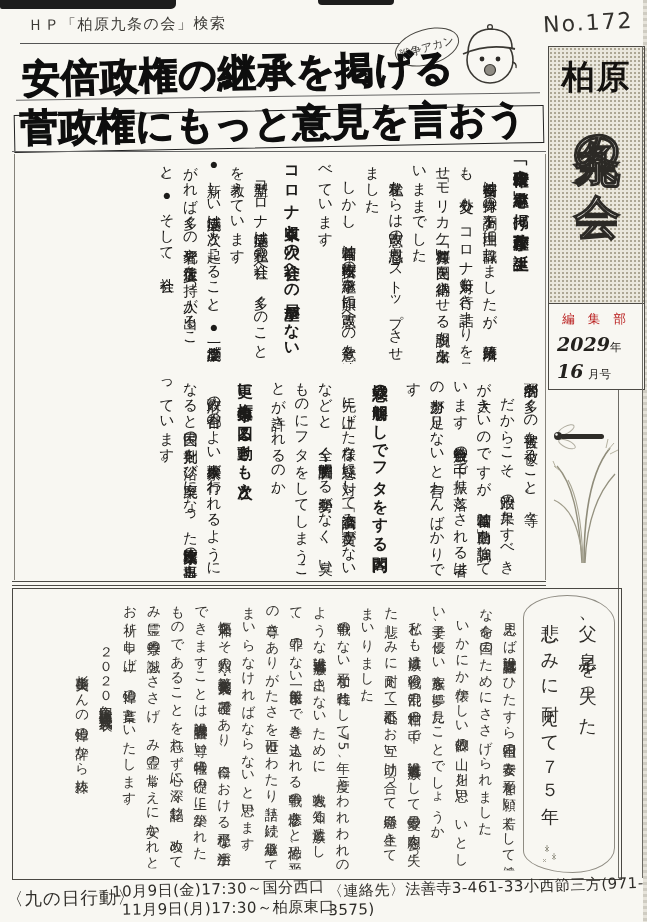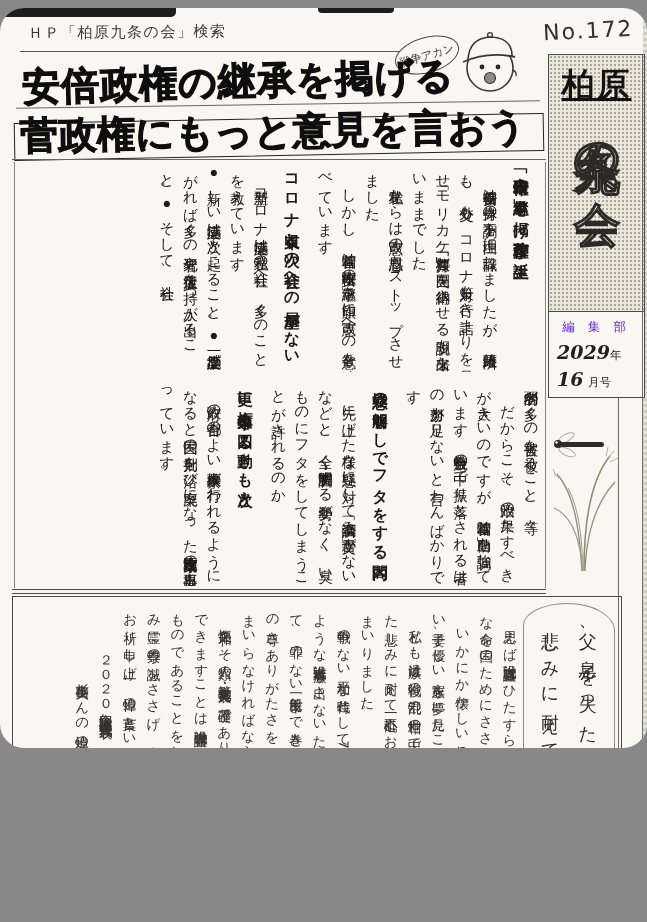--- a/index.html
+++ b/index.html
@@ -1,19 +1,19 @@
 <!DOCTYPE html>
 <html><head>
 <meta charset="utf-8">
 <style>
   html,body{margin:0;padding:0;background:#888;}
   #page{
-    position:relative;width:647px;height:740px;margin:8px auto;
+    position:relative;width:647px;height:922px;margin:0 auto;
     background:#f8f7f2;overflow:hidden;
-    font-family:"Liberation Sans",sans-serif;color:#171717;border-radius:24px;
+    font-family:"Liberation Sans",sans-serif;color:#171717;
   }
   
   .smudge{position:absolute;background:#1d1d1d;}
   .smudge.s1{left:0;top:0;width:176px;height:9px;border-radius:0 0 5px 2px;}
   .smudge.s2{left:318px;top:0;width:76px;height:5px;border-radius:0 0 4px 4px;}
   .right-edge{position:absolute;right:0;top:0;width:4px;height:100%;background:repeating-linear-gradient(180deg,#cfccc2 0 3px,#e6e3da 3px 6px);}
 
   
   .hp-note{position:absolute;left:28px;top:15px;font-size:15px;color:#3c3a36;letter-spacing:1.5px;font-family:"DejaVu Sans",sans-serif;transform:rotate(-.6deg);}
   .top-rule{position:absolute;left:20px;top:43px;width:408px;border-top:1.5px solid #555;}
@@ -41,28 +41,28 @@
   }
   .article-top-rule{position:absolute;left:12px;top:151px;width:534px;border-top:1px solid #666;}
 
   
   .masthead{position:absolute;left:548px;top:46px;width:95px;height:342px;border:1px solid #4c4a45;background:#f8f7f2;}
   .masthead-shade{
     position:absolute;left:0;top:0;width:100%;height:256px;border-bottom:1px solid #4c4a45;
     background-color:#eae7dd;
     background-image:radial-gradient(#aca694 .8px,transparent .9px);background-size:4px 4px;
   }
-  .masthead-region{margin-top:8px;text-align:center;font-family:"Liberation Serif",serif;font-weight:700;font-size:33px;letter-spacing:2px;color:#14120f;text-decoration:underline;}
+  .masthead-region{margin-top:8px;text-align:center;font-family:"Liberation Serif",serif;font-weight:700;font-size:33px;letter-spacing:2px;color:#14120f;}
   .masthead-title{
     writing-mode:vertical-rl;text-orientation:upright;margin:4px auto 0;
     font-family:"Liberation Serif",serif;font-weight:600;font-size:46px;line-height:1.02;
     color:#f6f4ee;-webkit-text-stroke:1.4px #2c2a26;height:200px;
   }
   .masthead-pub{position:absolute;left:0;top:258px;width:100%;padding:6px 8px;box-sizing:border-box;}
-  .pub-editor{font-family:"Liberation Serif",serif;font-size:12.5px;letter-spacing:5px;color:#6d28d9;text-align:center;}
+  .pub-editor{font-family:"Liberation Serif",serif;font-size:12.5px;letter-spacing:5px;color:#b91c1c;text-align:center;}
   .pub-year,.pub-month{margin-top:5px;color:#23211d;}
   .pub-num{font-style:italic;font-weight:700;font-size:19px;font-family:"DejaVu Serif",serif;}
   .pub-suffix{font-size:11.5px;font-family:"Liberation Serif",serif;}
 
   
   .vtext{writing-mode:vertical-rl;text-orientation:mixed;overflow:hidden;}
   .band{position:absolute;left:18px;width:524px;height:208px;font-size:14.5px;line-height:1.62;color:#1c1b19;}
   .band1{top:156px;}
   .band2{top:372px;height:206px;}
   .band p{margin:0;}

